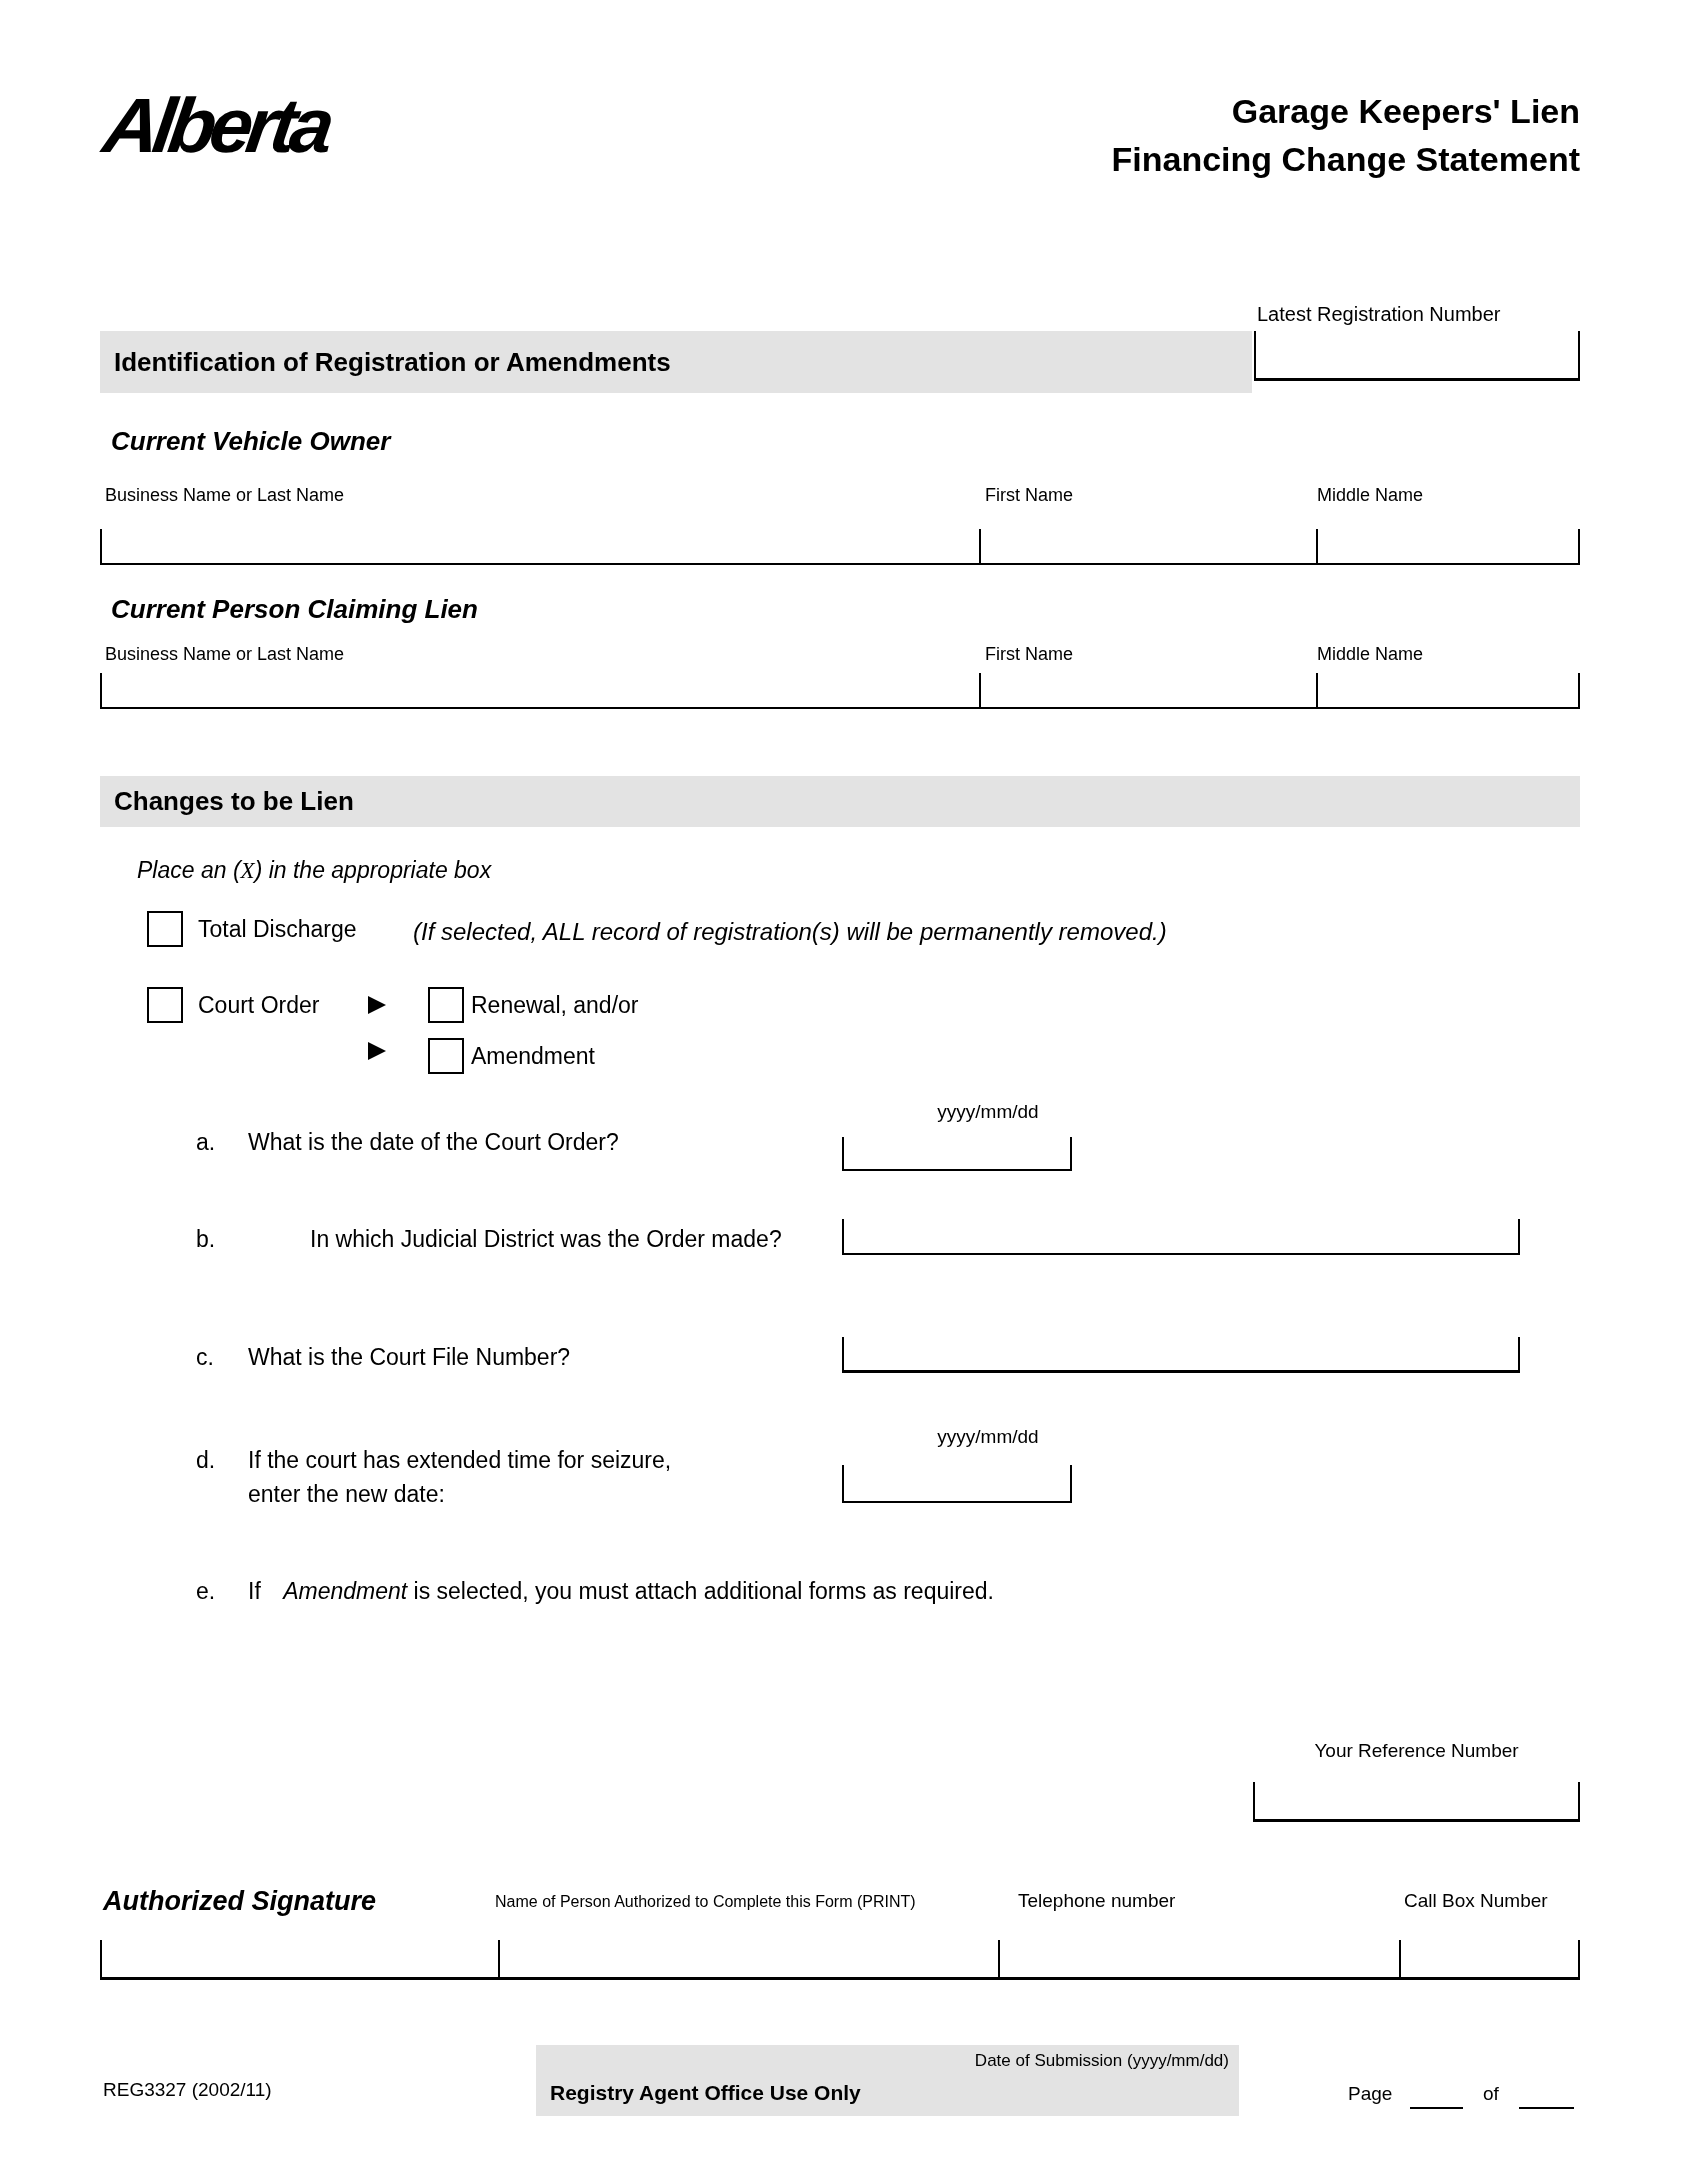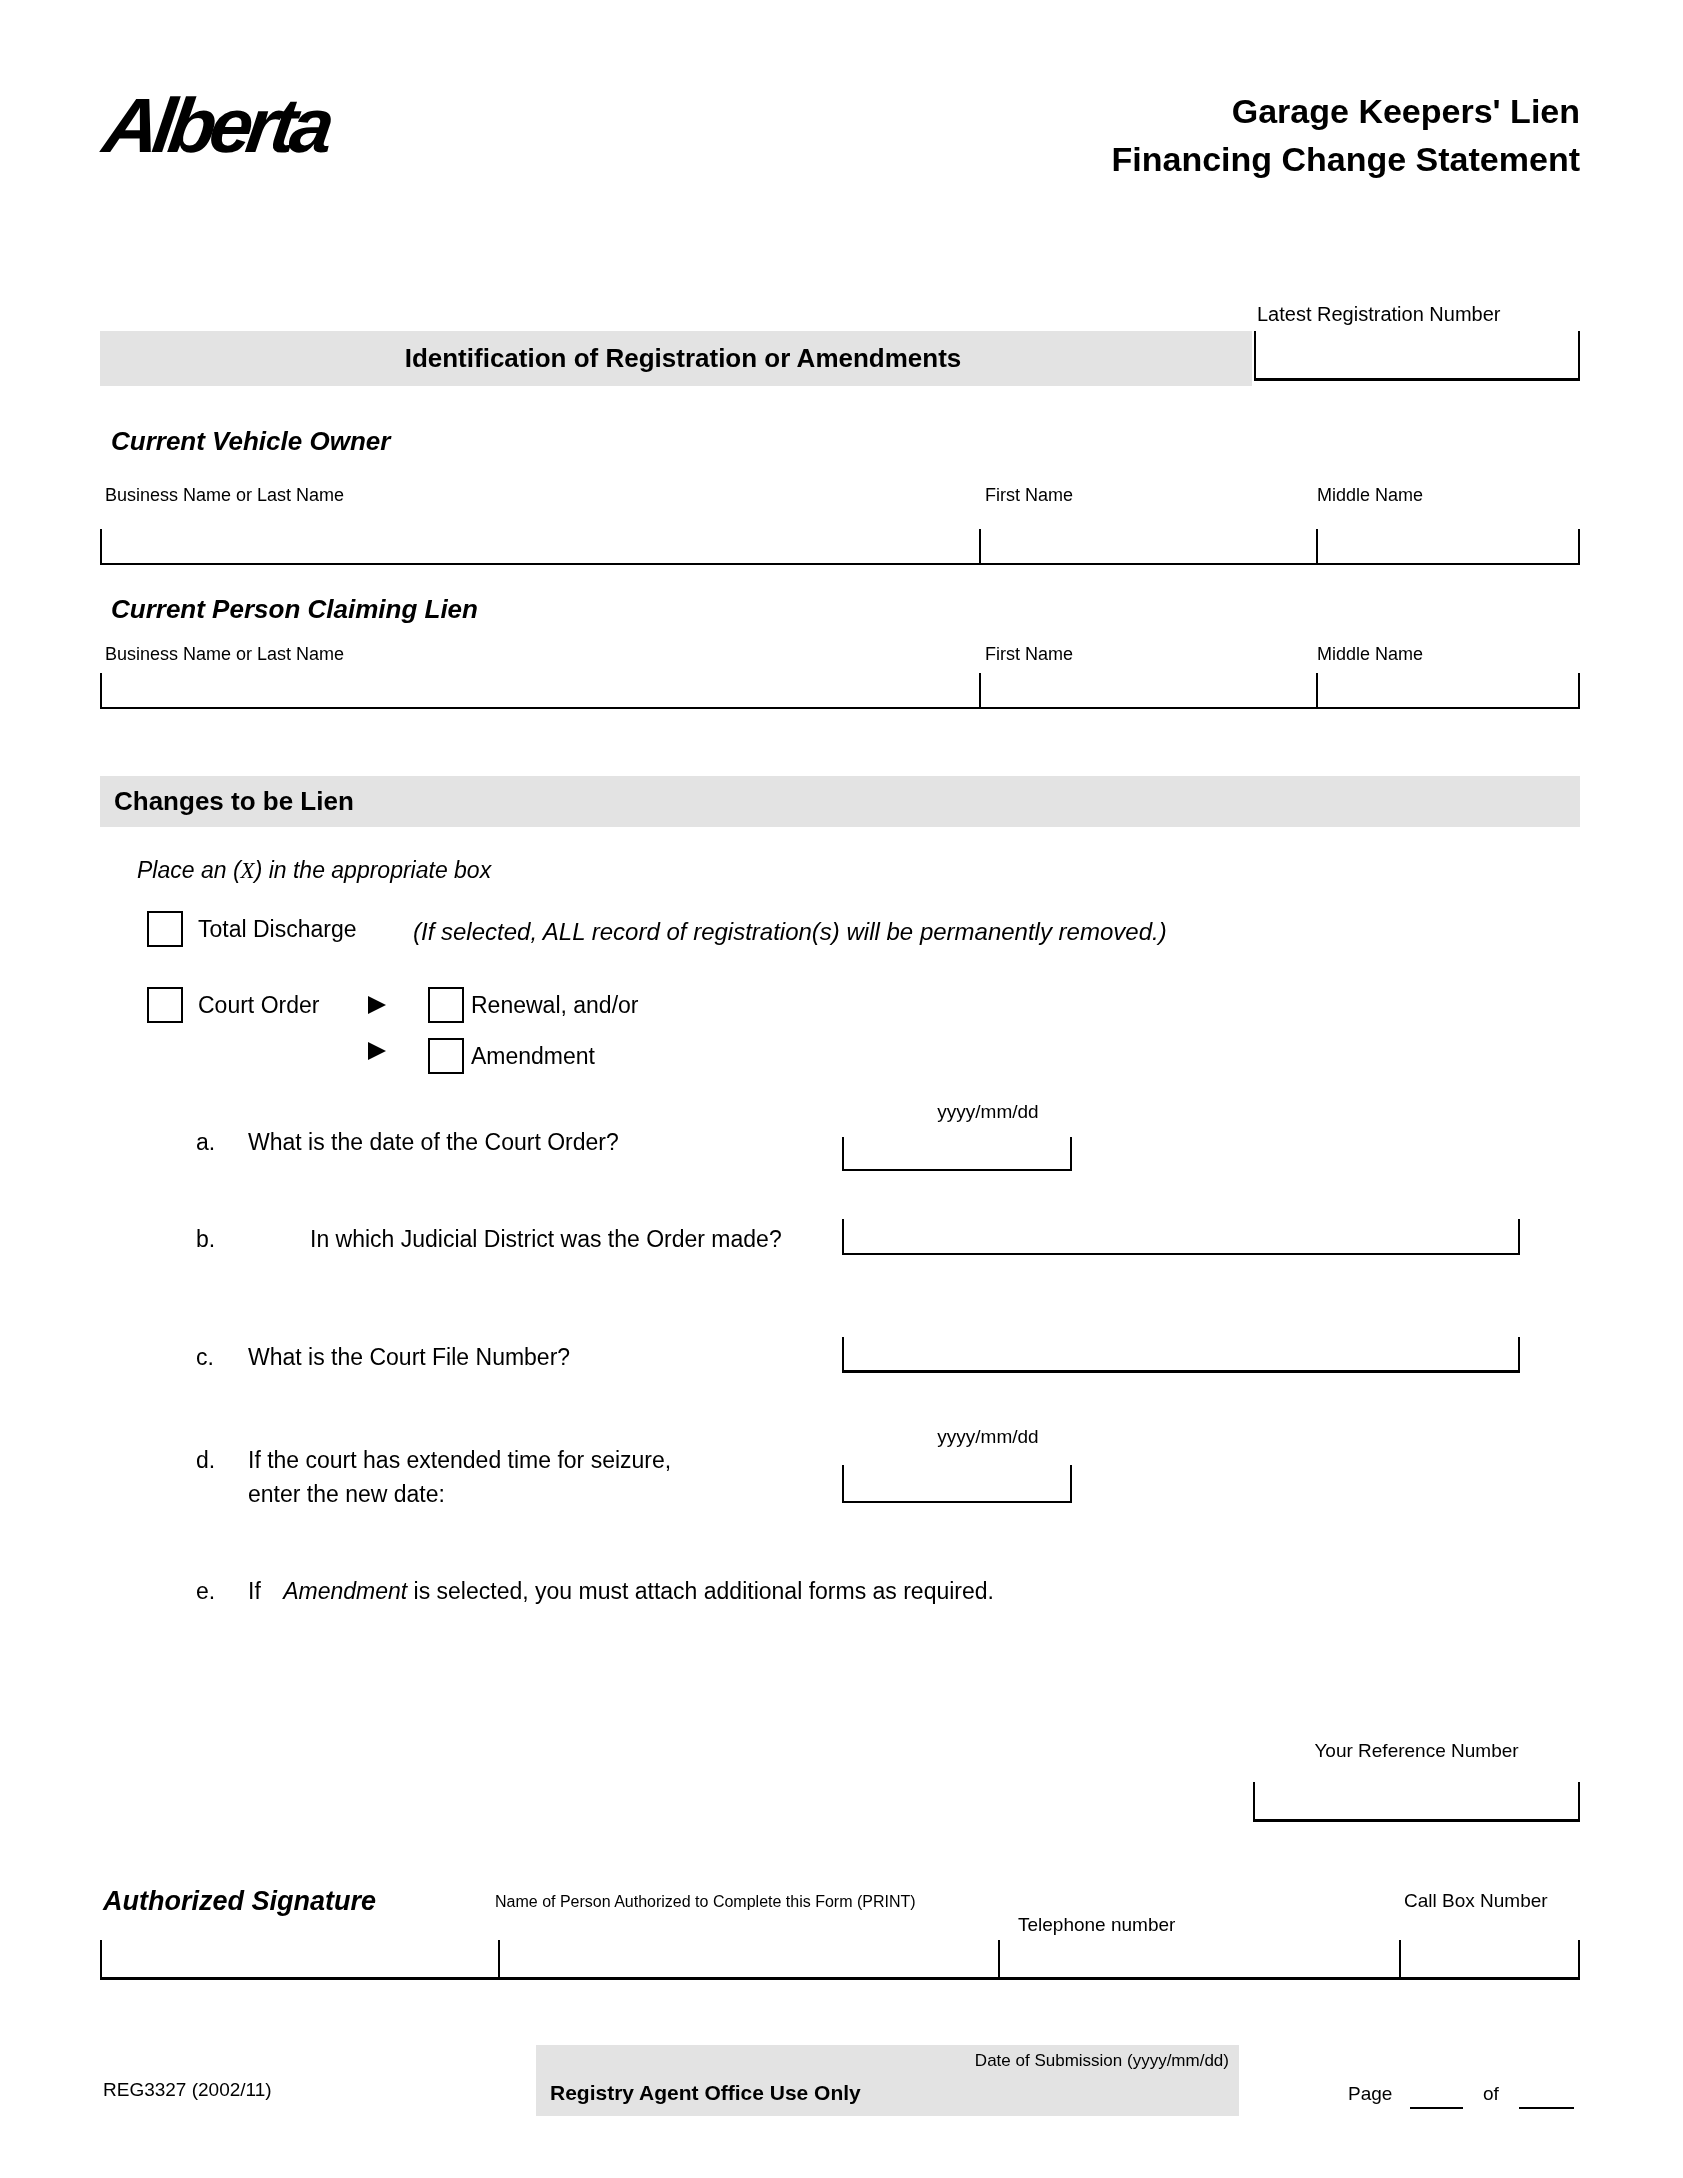--- a/index.html
+++ b/index.html
@@ -43,21 +43,21 @@
 
   <div class="abs logo" style="left:99px;top:87px;">Alberta</div>
 
   <div class="title" style="right:103px;top:87px;">
     <div>Garage Keepers' Lien</div>
     <div>Financing Change Statement</div>
   </div>
 
   <div class="abs lbl20" style="left:1257px;top:303px;">Latest Registration Number</div>
 
-  <div class="secbar" style="left:100px;top:331px;width:1152px;height:55px;justify-content:center;">
+  <div class="secbar" style="left:100px;top:331px;width:1152px;height:62px;">
     <span>Identification of Registration or Amendments</span>
   </div>
 
   <div class="ubox heavy" style="left:1254px;top:331px;width:326px;height:50px;"></div>
 
   <div class="abs h-italic" style="left:111px;top:426px;">Current Vehicle Owner</div>
 
   <div class="abs lbl18" style="left:105px;top:485px;">Business Name or Last Name</div>
   <div class="abs lbl18" style="left:985px;top:485px;">First Name</div>
   <div class="abs lbl18" style="left:1317px;top:485px;">Middle Name</div>
@@ -129,21 +129,21 @@
   <div class="abs body23" style="left:196px;top:1578px;">e.</div>
   <div class="abs body23" style="left:248px;top:1578px;">
     <span>If </span><span class="i">Amendment</span><span> is selected, you must attach additional forms as required.</span>
   </div>
 
   <div class="abs lbl19" style="left:1253px;top:1740px;width:327px;text-align:center;">Your Reference Number</div>
   <div class="ubox heavy" style="left:1253px;top:1782px;width:327px;height:40px;"></div>
 
   <div class="abs h-italic" style="left:103px;top:1886px;font-size:27px;">Authorized Signature</div>
   <div class="abs" style="left:495px;top:1893px;font-size:16px;">Name of Person Authorized to Complete this Form  (PRINT)</div>
-  <div class="abs lbl19" style="left:1018px;top:1890px;margin-top:24px;">Telephone number</div>
+  <div class="abs lbl19" style="left:1018px;top:1890px;">Telephone number</div>
   <div class="abs lbl19" style="left:1404px;top:1890px;">Call Box Number</div>
 
   <div class="ubox heavy" style="left:100px;top:1940px;width:1480px;height:40px;">
     <div class="vtick" style="left:396px;"></div>
     <div class="vtick" style="left:896px;"></div>
     <div class="vtick" style="left:1297px;"></div>
     <div class="cell" style="left:0;width:396px;"></div>
     <div class="cell" style="left:398px;width:498px;"></div>
     <div class="cell" style="left:898px;width:399px;"></div>
     <div class="cell" style="left:1299px;width:179px;"></div>

